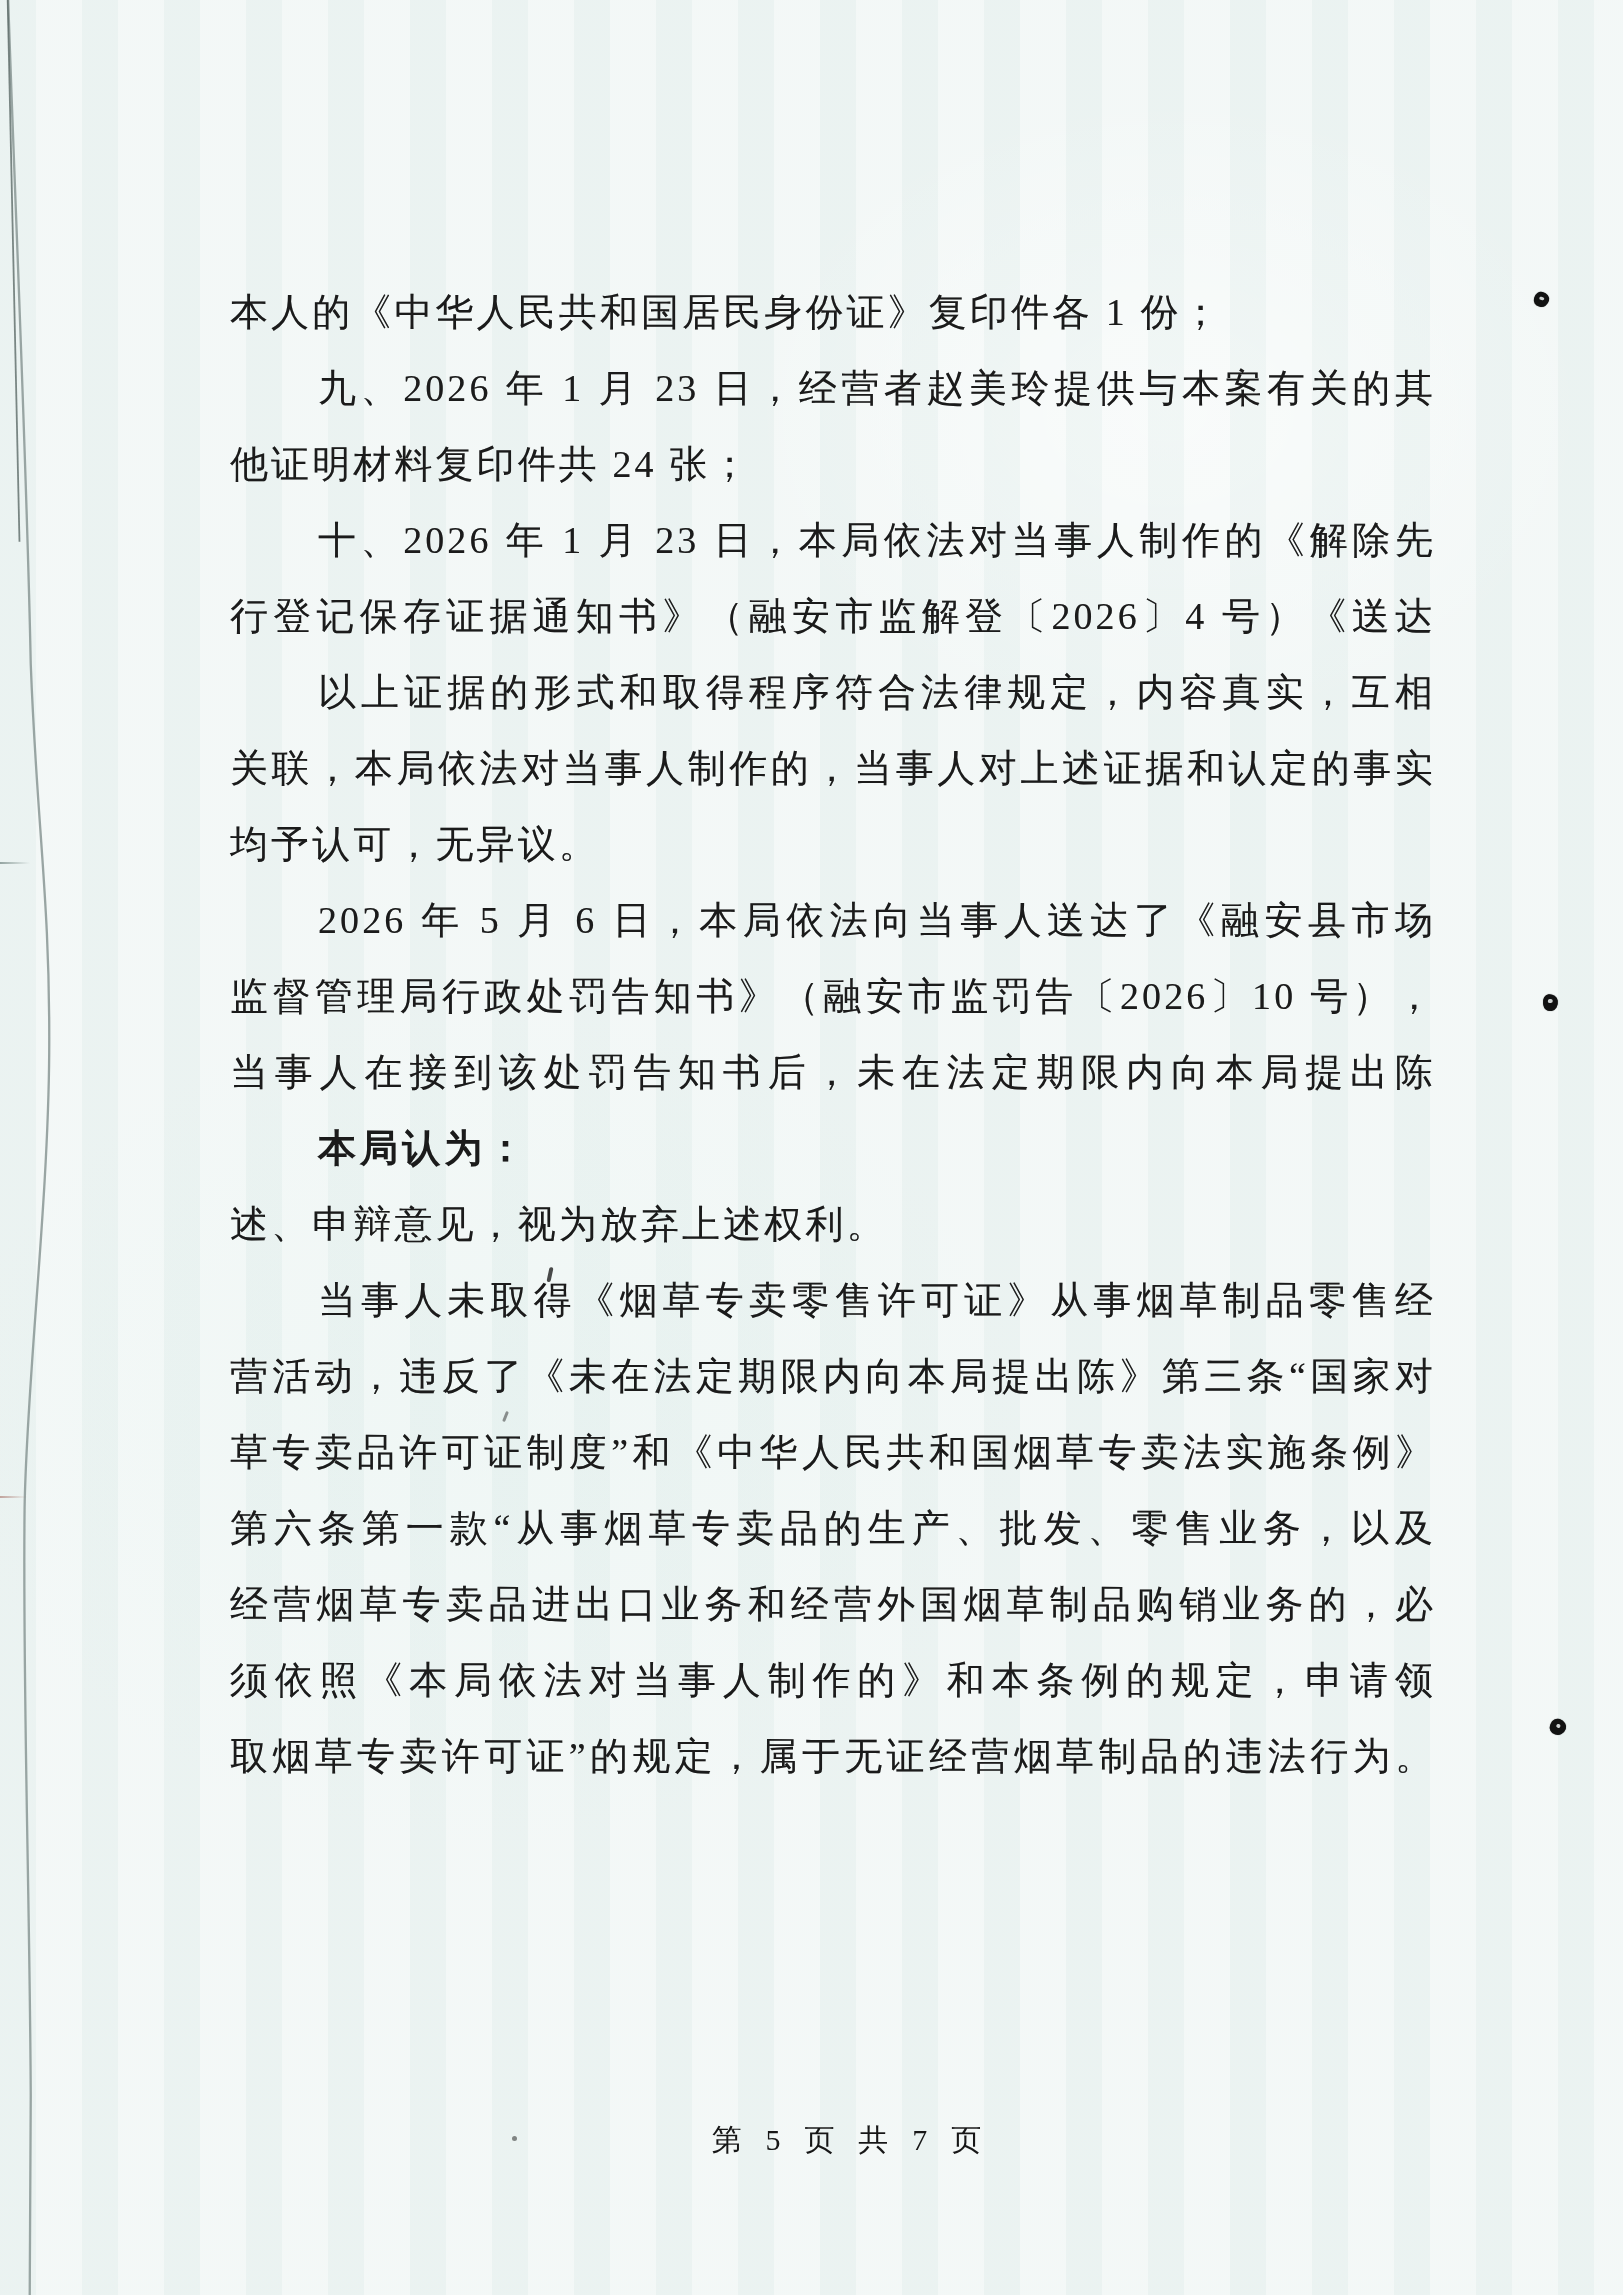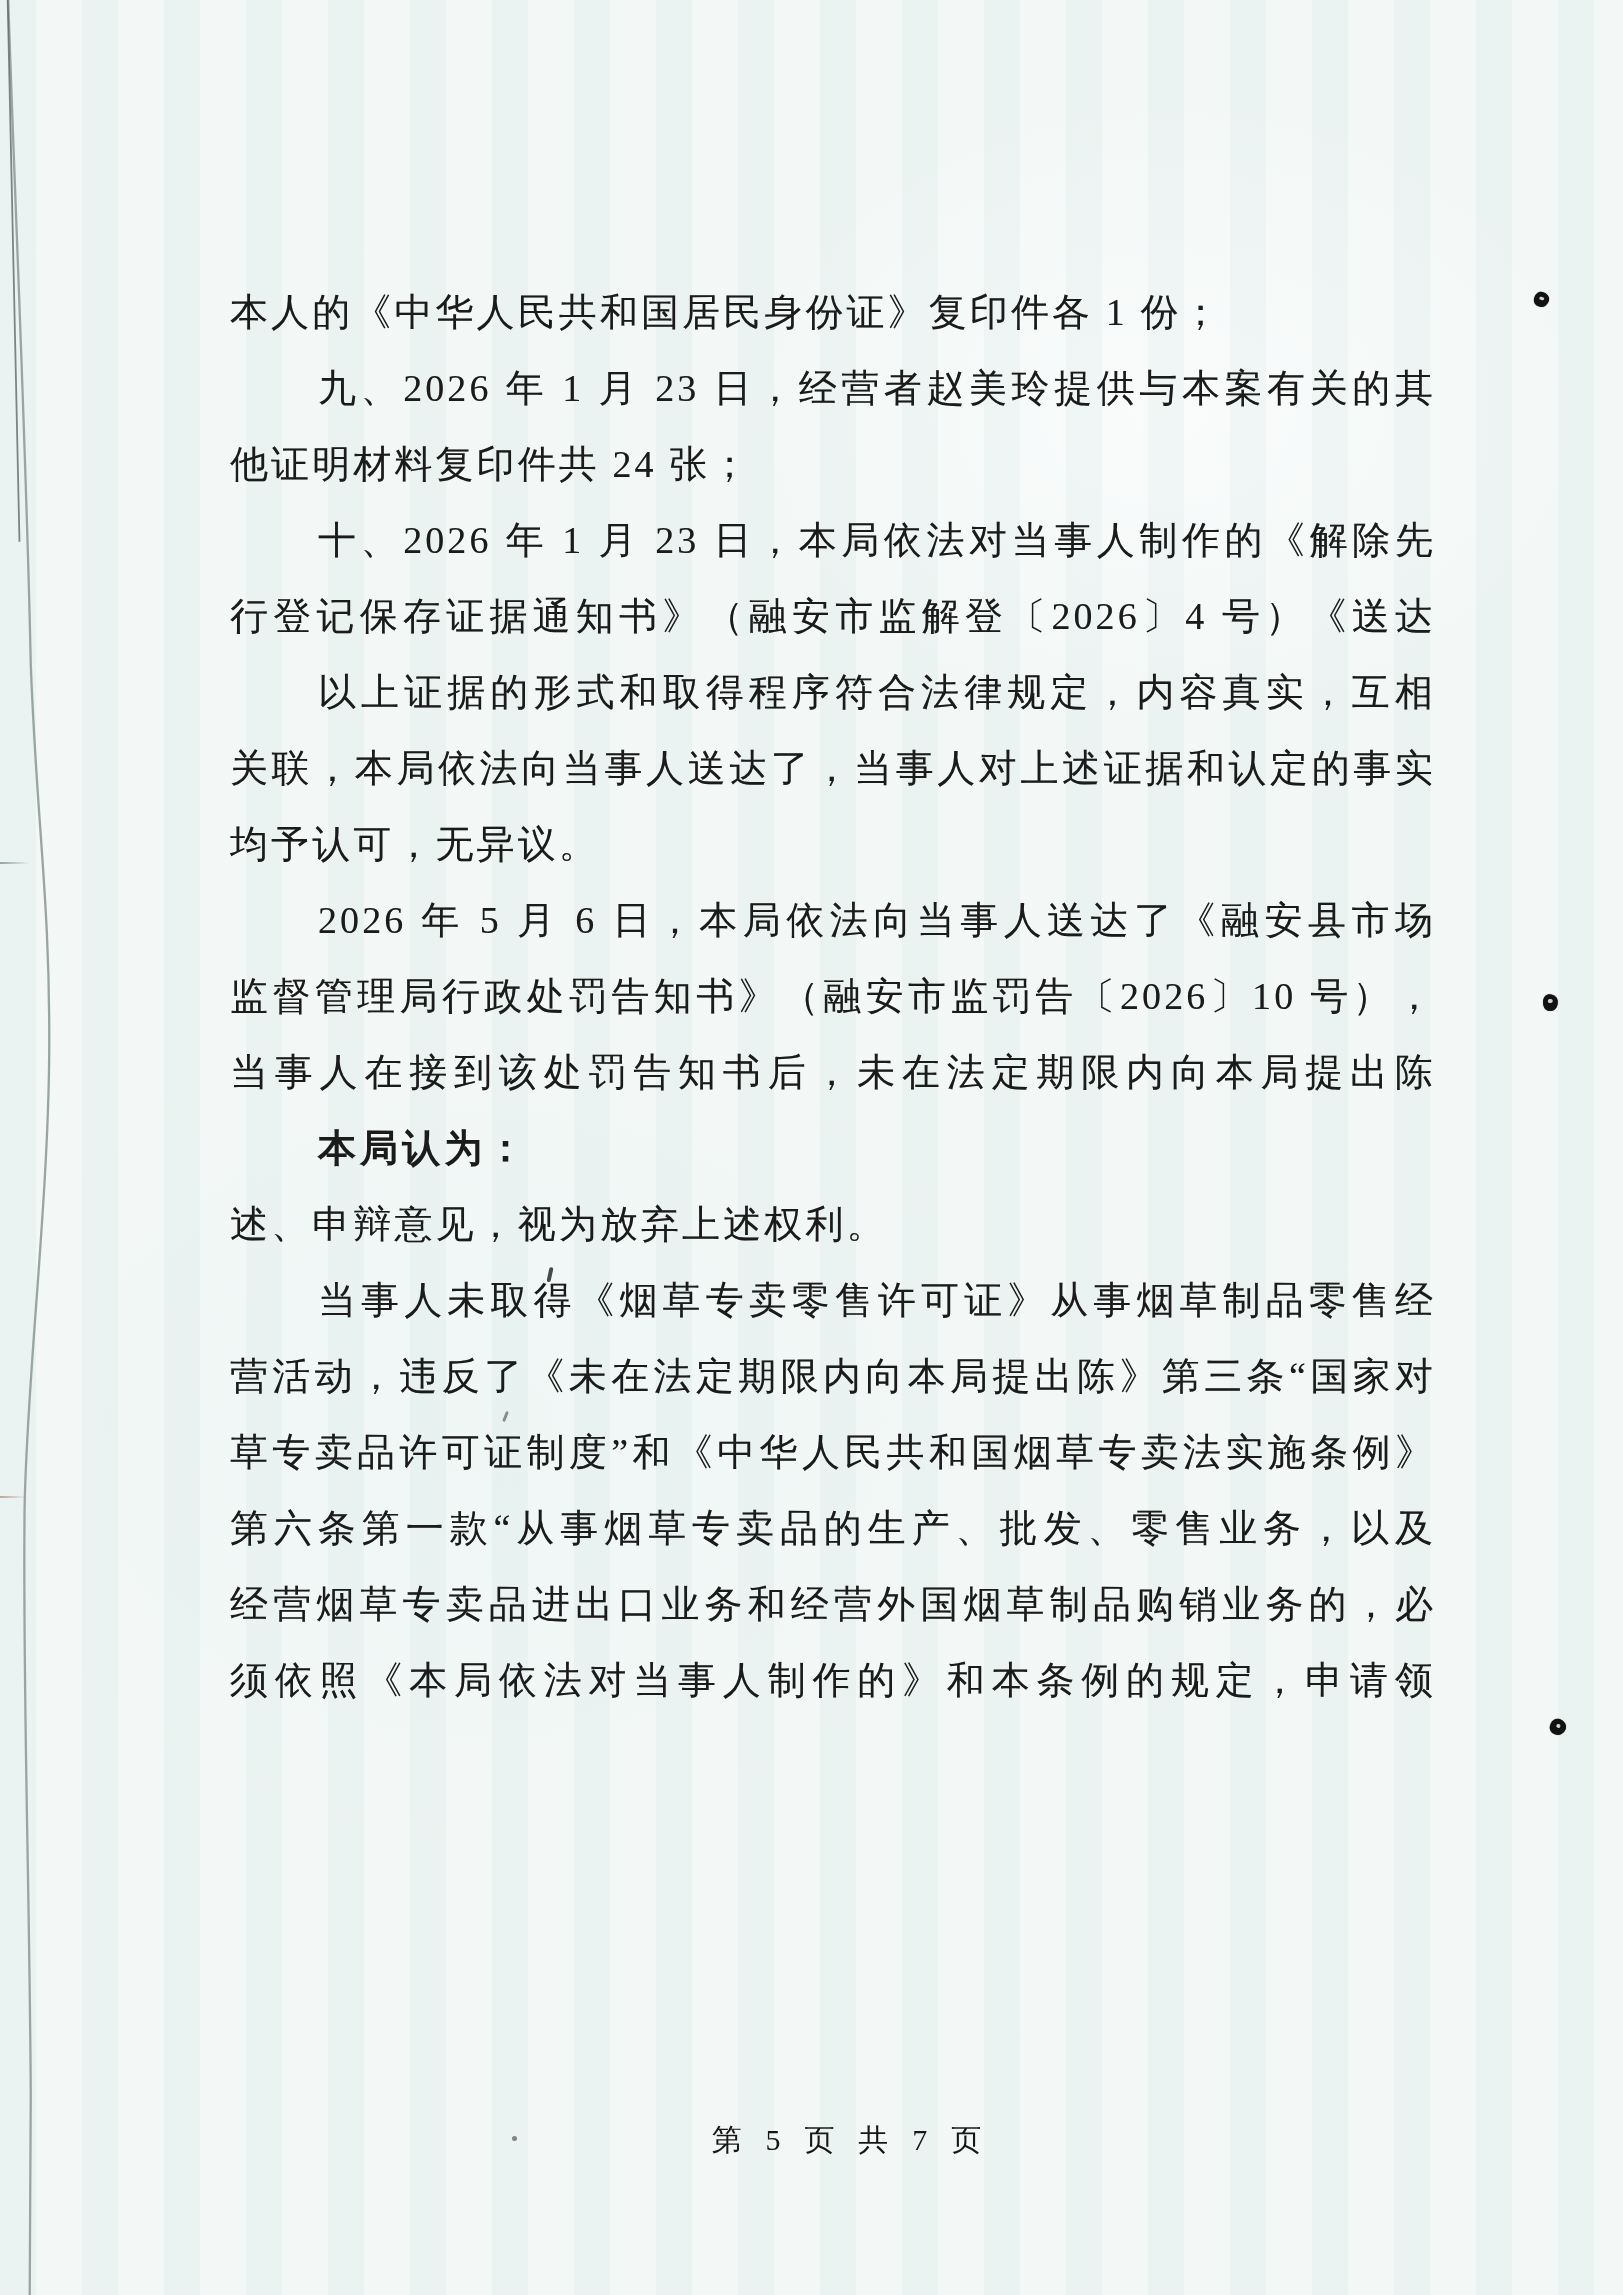--- a/index.html
+++ b/index.html
@@ -154,21 +154,21 @@
       <div class="line indent">
         <span>十、2026 年 1 月 23 日，本局依法对当事人制作的《解除先</span>
       </div>
       <div class="line">
         <span>行登记保存证据通知书》（融安市监解登〔2026〕4 号）《送达</span>
       </div>
       <div class="line indent">
         <span>以上证据的形式和取得程序符合法律规定，内容真实，互相</span>
       </div>
       <div class="line">
-        <span>关联，本局依法向当事人送达了，当事人对上述证据和认定的事实</span>
+        <span>关联，本局依法对当事人制作的，当事人对上述证据和认定的事实</span>
       </div>
       <div class="line flush">
         <span>均予认可，无异议。</span>
       </div>
       <div class="line indent">
         <span>2026 年 5 月 6 日，本局依法向当事人送达了《融安县市场</span>
       </div>
       <div class="line">
         <span>监督管理局行政处罚告知书》（融安市监罚告〔2026〕10 号），</span>
       </div>
@@ -191,20 +191,23 @@
         <span>草专卖品许可证制度”和《中华人民共和国烟草专卖法实施条例》</span>
       </div>
       <div class="line">
         <span>第六条第一款“从事烟草专卖品的生产、批发、零售业务，以及</span>
       </div>
       <div class="line">
         <span>经营烟草专卖品进出口业务和经营外国烟草制品购销业务的，必</span>
       </div>
       <div class="line">
         <span>须依照《本局依法对当事人制作的》和本条例的规定，申请领</span>
+      </div>
+      <div class="line">
+        <span>取烟草专卖许可证”的规定，属于无证经营烟草制品的违法行为。</span>
       </div>
     </div>
 
   <div class="footer">
     <span>第 5 页 共 7 页</span>
   </div>
 
 </div>
 
 

